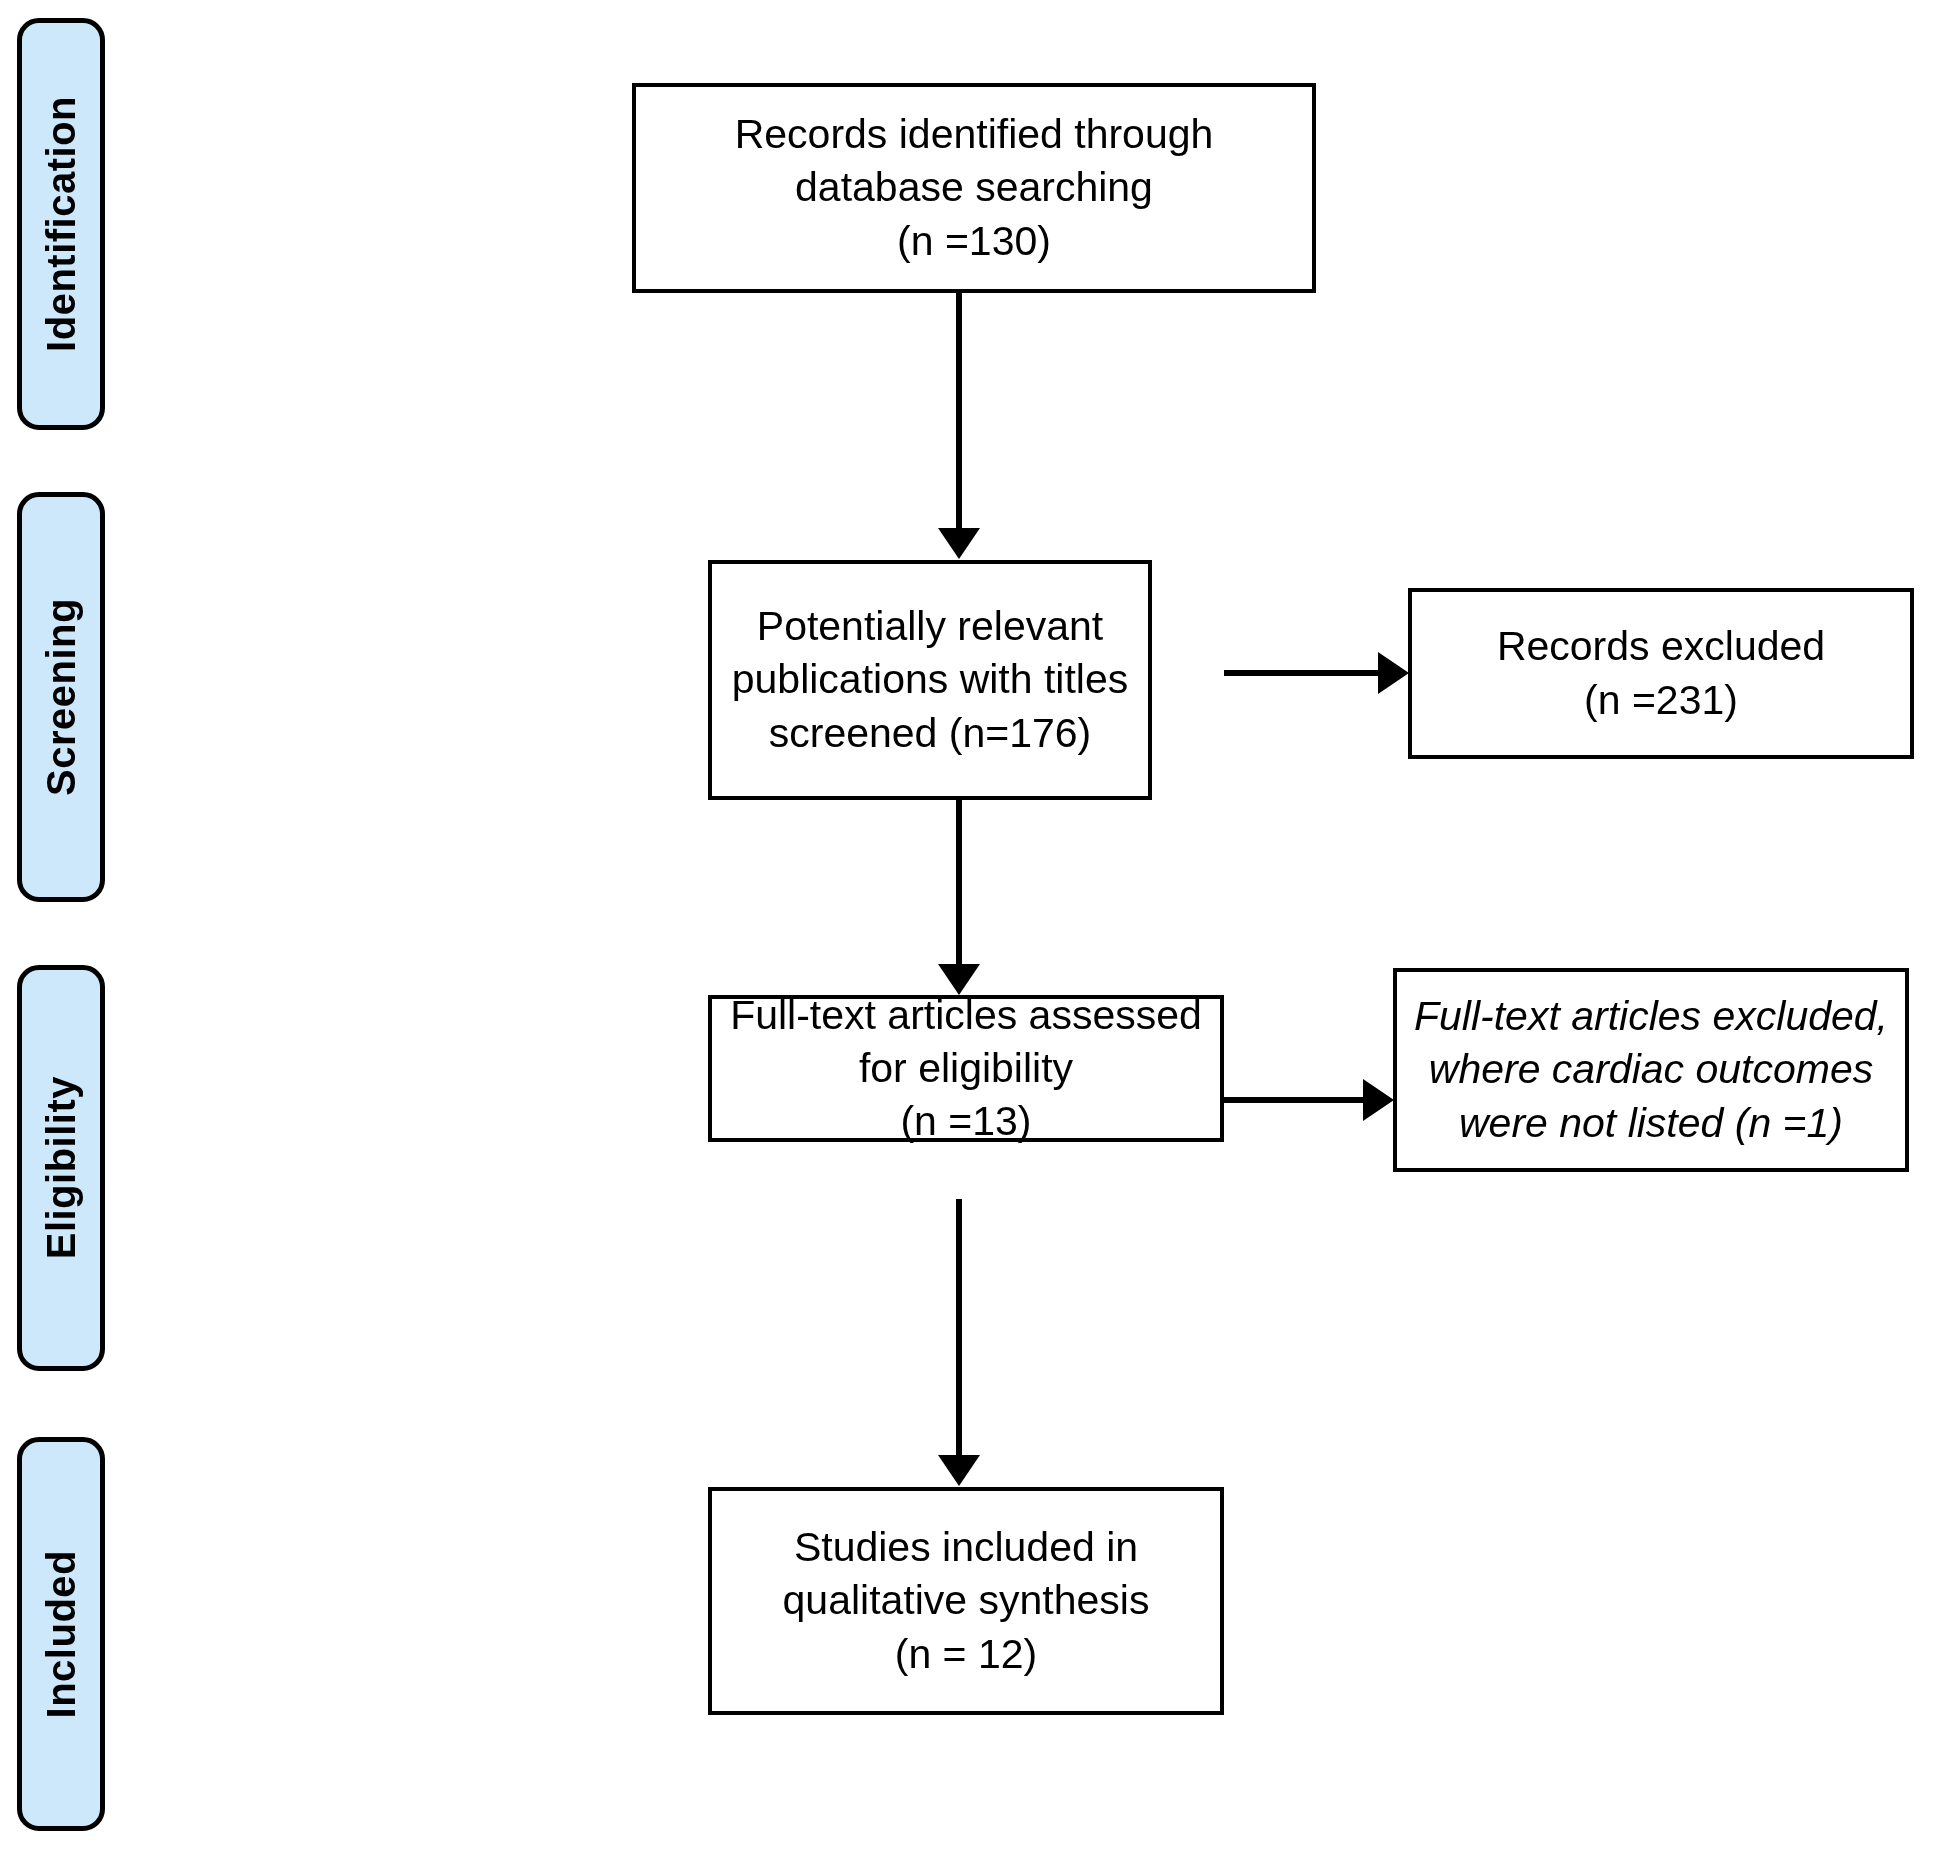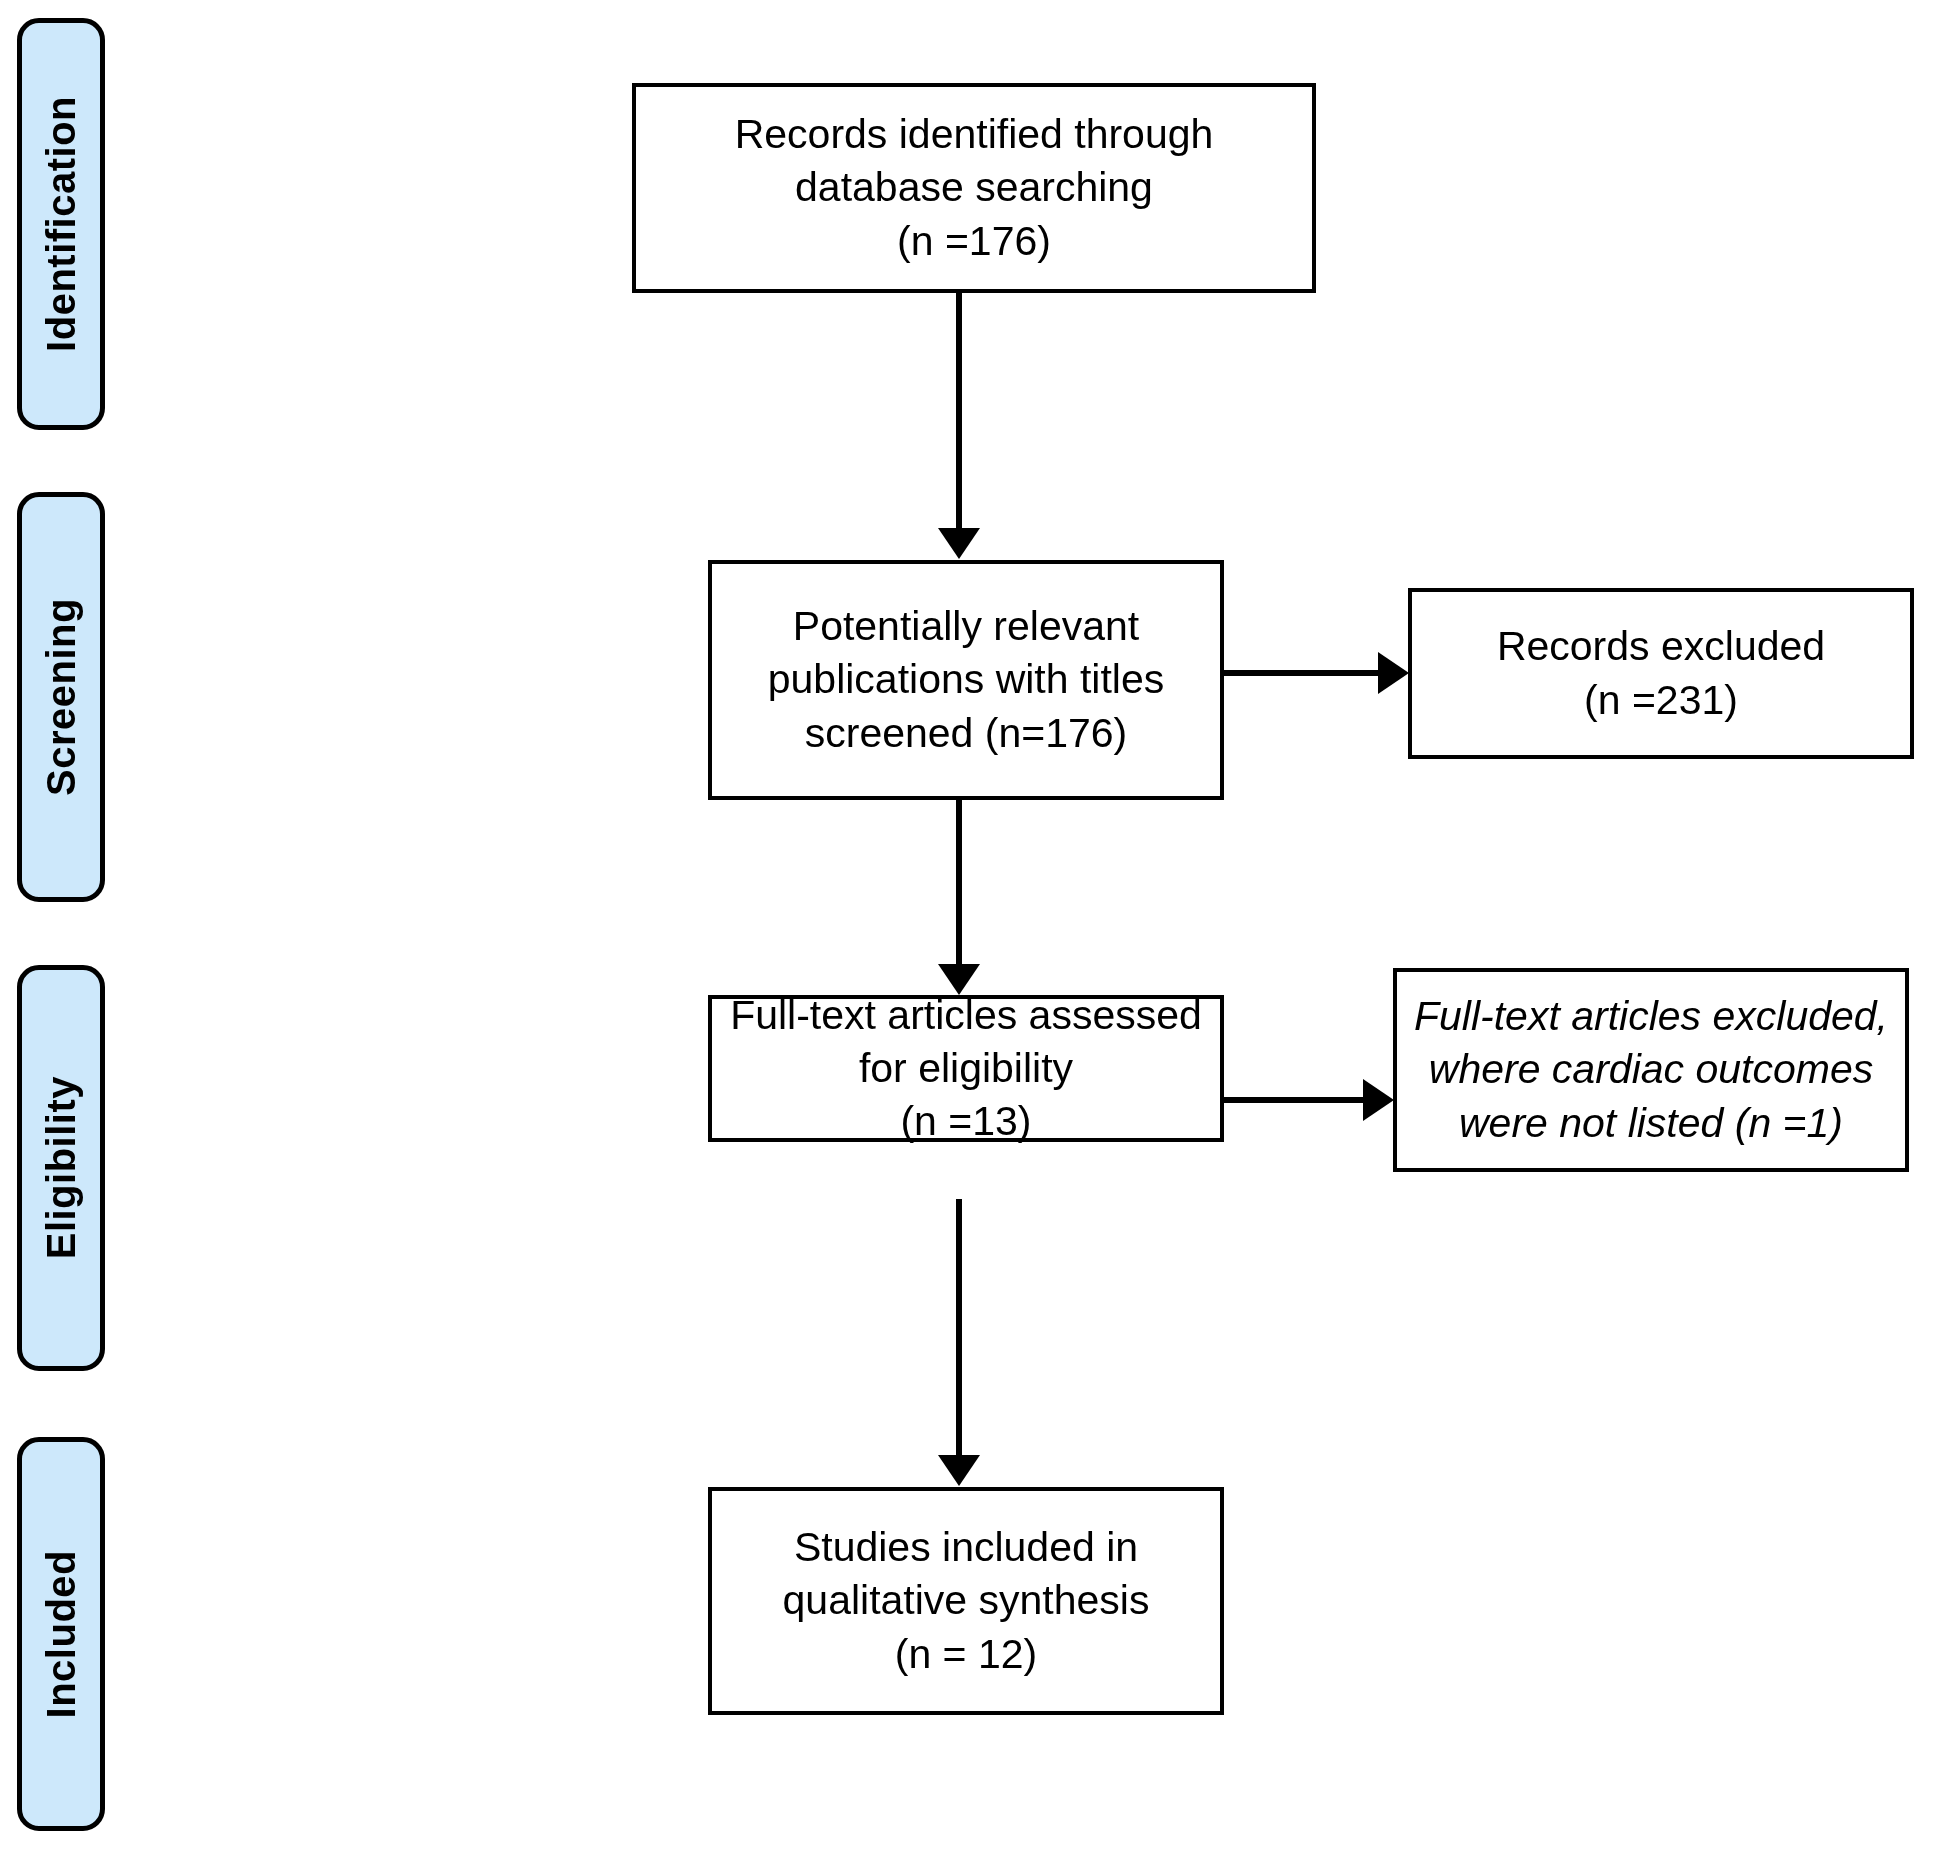--- a/index.html
+++ b/index.html
@@ -108,24 +108,24 @@
     <span class="stage-label">Eligibility</span>
   </div>
 
   <div class="stage-pill" style="left:17px; top:1437px; width:88px; height:394px;">
     <span class="stage-label">Included</span>
   </div>
 
   <div class="flow-box" style="left:632px; top:83px; width:684px; height:210px;">
     <span class="box-text">Records identified through
 database searching
-(n =176)</span>
+(n =130)</span>
   </div>
 
-  <div class="flow-box" style="left:708px; top:560px; width:516px; height:240px;">
+  <div class="flow-box" style="left:708px; top:560px; width:444px; height:240px;">
     <span class="box-text">Potentially relevant
 publications with titles
 screened (n=176)</span>
   </div>
 
   <div class="flow-box" style="left:1408px; top:588px; width:506px; height:171px;">
     <span class="box-text">Records excluded
 (n =231)</span>
   </div>
 

